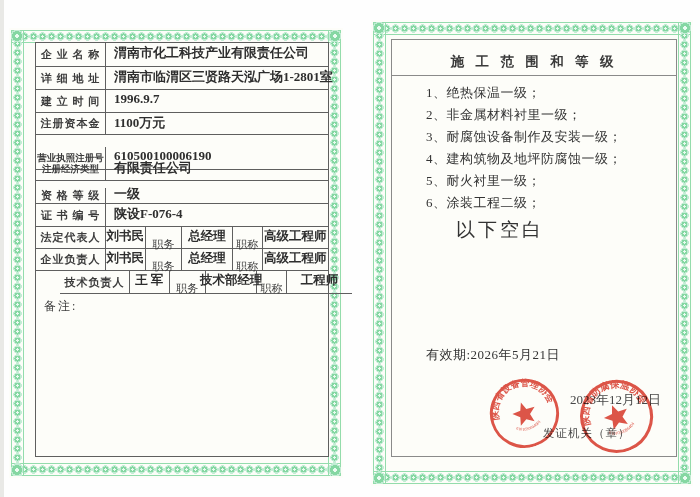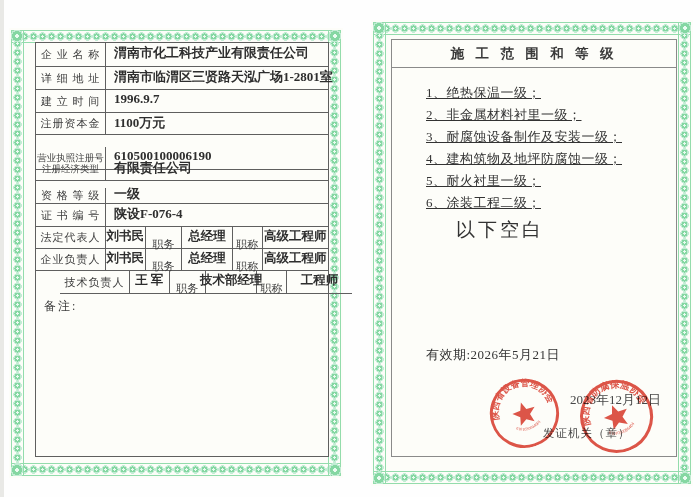--- a/index.html
+++ b/index.html
@@ -33,40 +33,40 @@
   .rosette.tl{left:1px;top:1px;} .rosette.tr{right:1px;top:1px;}
   .rosette.bl{left:1px;bottom:1px;} .rosette.br{right:1px;bottom:1px;}
 
   
   .cert-table{position:absolute;left:26px;top:14px;width:294px;height:415px;
     border:1px solid #5f5f5f;box-sizing:border-box;}
   .lrow{position:absolute;left:0;width:100%;display:flex;box-sizing:border-box;
     border-bottom:1px solid #5f5f5f;}
   .lrow .lbl{width:70px;min-width:70px;border-right:1px solid #5f5f5f;box-sizing:border-box;
     display:flex;align-items:center;justify-content:center;
-    font-size:11px;color:#3c3c3c;letter-spacing:1px;white-space:nowrap;}
+    font-size:11px;color:#3c3c3c;letter-spacing:1px;white-space:nowrap;font-weight:bold;}
   .lrow.small-lbl .lbl{font-size:9.5px;letter-spacing:0;}
   .lrow .val{flex:1;font-size:13px;font-weight:600;color:#2e2e2e;
     padding:1px 0 0 8px;white-space:nowrap;overflow:visible;}
   .prow .cell{box-sizing:border-box;border-right:1px solid #5f5f5f;
     display:flex;justify-content:center;white-space:nowrap;}
   .prow .cell:last-child{border-right:none;}
   .prow .pv{font-size:12.5px;font-weight:600;color:#2e2e2e;padding-top:1px;}
   .prow .pl{font-size:11px;color:#3c3c3c;padding-top:10px;}
   .remarks{position:absolute;left:0;bottom:0;width:100%;}
   .remarks .rl{position:absolute;left:8px;top:6px;font-size:12px;color:#3c3c3c;letter-spacing:2px;}
 
   
   .inner-rect{position:absolute;left:20px;top:19px;width:286px;height:418px;
     border:1px solid #8a8a8a;box-sizing:border-box;}
-  .r-title{position:absolute;left:0;top:0;width:100%;height:28px;line-height:28px;
+  .r-title{position:absolute;left:0;top:8px;width:100%;height:28px;line-height:28px;
     text-align:center;font-size:13.5px;font-weight:600;color:#3a3a3a;letter-spacing:4px;
     border-bottom:1px solid #8a8a8a;box-sizing:border-box;white-space:nowrap;}
   .scope-list{position:absolute;left:34px;top:42px;font-size:13px;color:#333;font-weight:500;}
-  .scope-list div{height:22px;line-height:22px;white-space:nowrap;letter-spacing:0.5px;text-decoration:underline;}
+  .scope-list div{height:22px;line-height:22px;white-space:nowrap;letter-spacing:0.5px;}
   .blank-note{position:absolute;left:64px;top:177px;font-size:19px;color:#333;letter-spacing:3px;}
   .validity{position:absolute;left:34px;top:306px;font-size:13px;color:#333;letter-spacing:0.5px;}
   .issue-date{position:absolute;left:199px;top:371px;font-size:13px;color:#474747;z-index:1;white-space:nowrap;}
   .issuer{position:absolute;left:172px;top:406px;font-size:11.5px;color:#4a4a4a;z-index:1;letter-spacing:1px;white-space:nowrap;}
   .stamp{position:absolute;z-index:2;opacity:0.85;mix-blend-mode:multiply;}
   .stamp1{left:117px;top:356px;width:72px;height:72px;transform:rotate(-18deg);}
   .stamp2{left:207px;top:357px;width:76px;height:76px;transform:rotate(-22deg);}
 </style>
 </head>
 <body>

